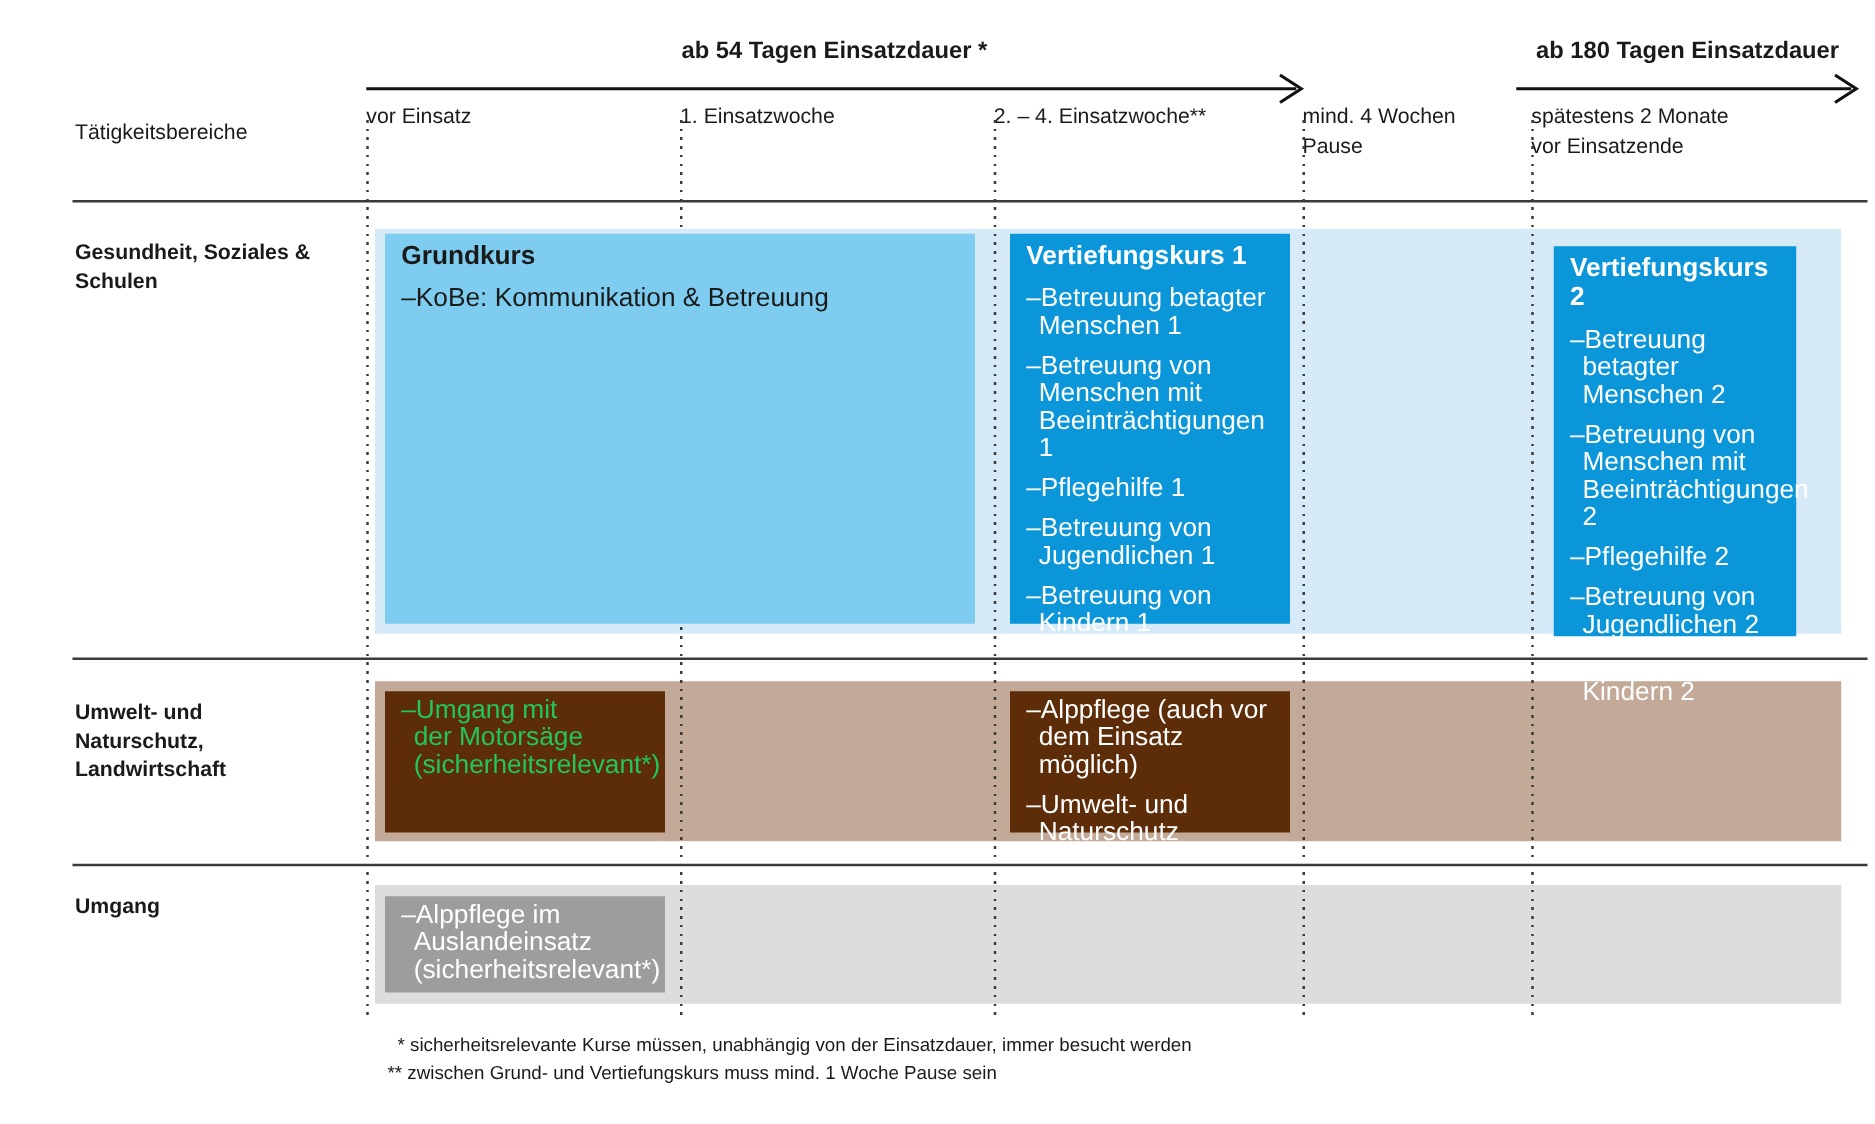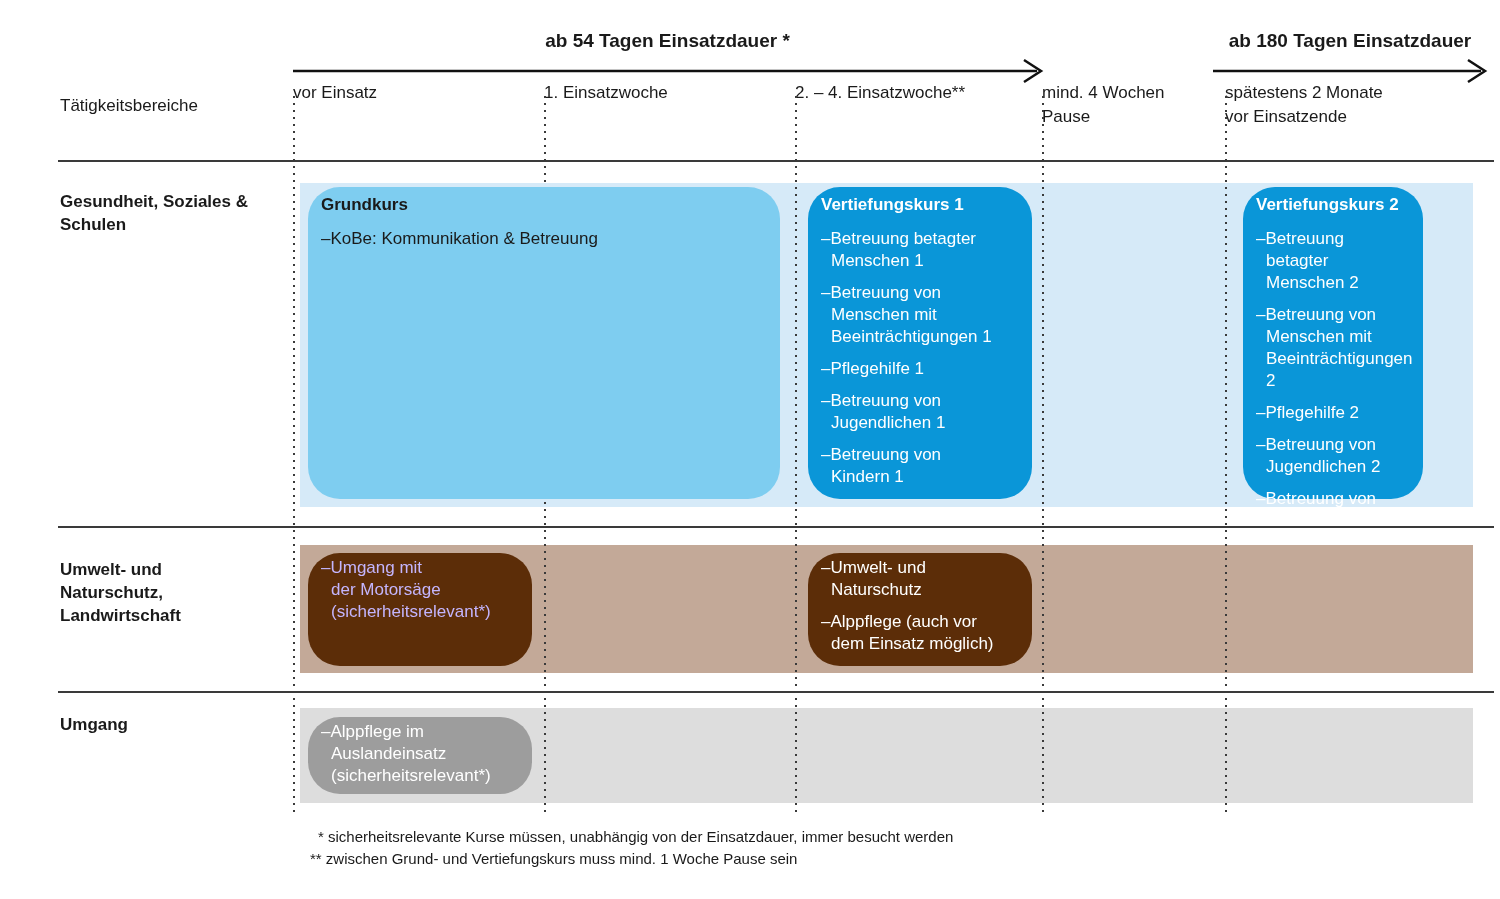--- a/index.html
+++ b/index.html
@@ -24,24 +24,24 @@
     background-image:repeating-linear-gradient(to bottom,#3a3a3a 0 2px,transparent 2px 7px);
   }
   .band{position:absolute;left:275px;width:1173px;z-index:1;}
   .band.r1{top:183px;height:324px;}
   .band.r2{top:545px;height:128px;}
   .band.r3{top:708px;height:95px;}
   .rowlabel{position:absolute;left:35px;font-size:17px;font-weight:bold;line-height:23px;white-space:pre-line;z-index:2;}
   .rl1{top:190px;}
   .rl2{top:558px;}
   .rl3{top:713px;}
-  .box{position:absolute;z-index:3;font-size:17px;line-height:22px;padding:4px 14px 8px 13px;box-sizing:border-box;border-radius:32px;}
+  .box{position:absolute;z-index:3;font-size:21px;line-height:22px;padding:4px 14px 8px 13px;box-sizing:border-box;}
   .bx-grund{left:283px;top:187px;width:472px;height:312px;}
   .bx-vk1{left:783px;top:187px;width:224px;height:312px;}
-  .bx-vk2{left:1218px;top:187px;width:180px;height:312px;}
+  .bx-vk2{left:1218px;top:197px;width:194px;height:312px;}
   .bx-saw{left:283px;top:553px;width:224px;height:113px;}
   .bx-alp{left:783px;top:553px;width:224px;height:113px;}
   .bx-aus{left:283px;top:717px;width:224px;height:77px;}
   .box-title{font-weight:bold;margin:2px 0 12px 0;line-height:23px;}
   .items{display:flex;flex-direction:column;gap:10px;}
   .item{padding-left:10px;text-indent:-10px;white-space:pre-line;}
   .footnotes{position:absolute;left:285px;top:826px;font-size:15px;line-height:22px;z-index:2;}
   .fn1{padding-left:8px;}
 </style>
 </head>
@@ -120,34 +120,34 @@
       <div class="item">–Betreuung von
 Kindern 2</div>
     </div>
   </div>
 
   <div class="band r2" style="background-color: rgb(195, 169, 152);"></div>
   <div class="rowlabel rl2">Umwelt- und
 Naturschutz,
 Landwirtschaft</div>
 
-  <div class="box bx-saw" style="background-color: rgb(92, 45, 8); color: #c4b5fd;">
+  <div class="box bx-saw" style="background-color: rgb(92, 45, 8); color: #22c55e;">
     <div class="items">
       <div class="item">–Umgang mit
 der Motorsäge
 (sicherheitsrelevant*)</div>
     </div>
   </div>
 
   <div class="box bx-alp" style="background-color: rgb(92, 45, 8); color: rgb(255, 255, 255);">
     <div class="items">
+      <div class="item">–Alppflege (auch vor
+dem Einsatz möglich)</div>
       <div class="item">–Umwelt- und
 Naturschutz</div>
-      <div class="item">–Alppflege (auch vor
-dem Einsatz möglich)</div>
     </div>
   </div>
 
   <div class="band r3" style="background-color: rgb(221, 221, 221);"></div>
   <div class="rowlabel rl3">Umgang</div>
 
   <div class="box bx-aus" style="background-color: rgb(157, 157, 157); color: rgb(255, 255, 255);">
     <div class="items">
       <div class="item">–Alppflege im
 Auslandeinsatz

